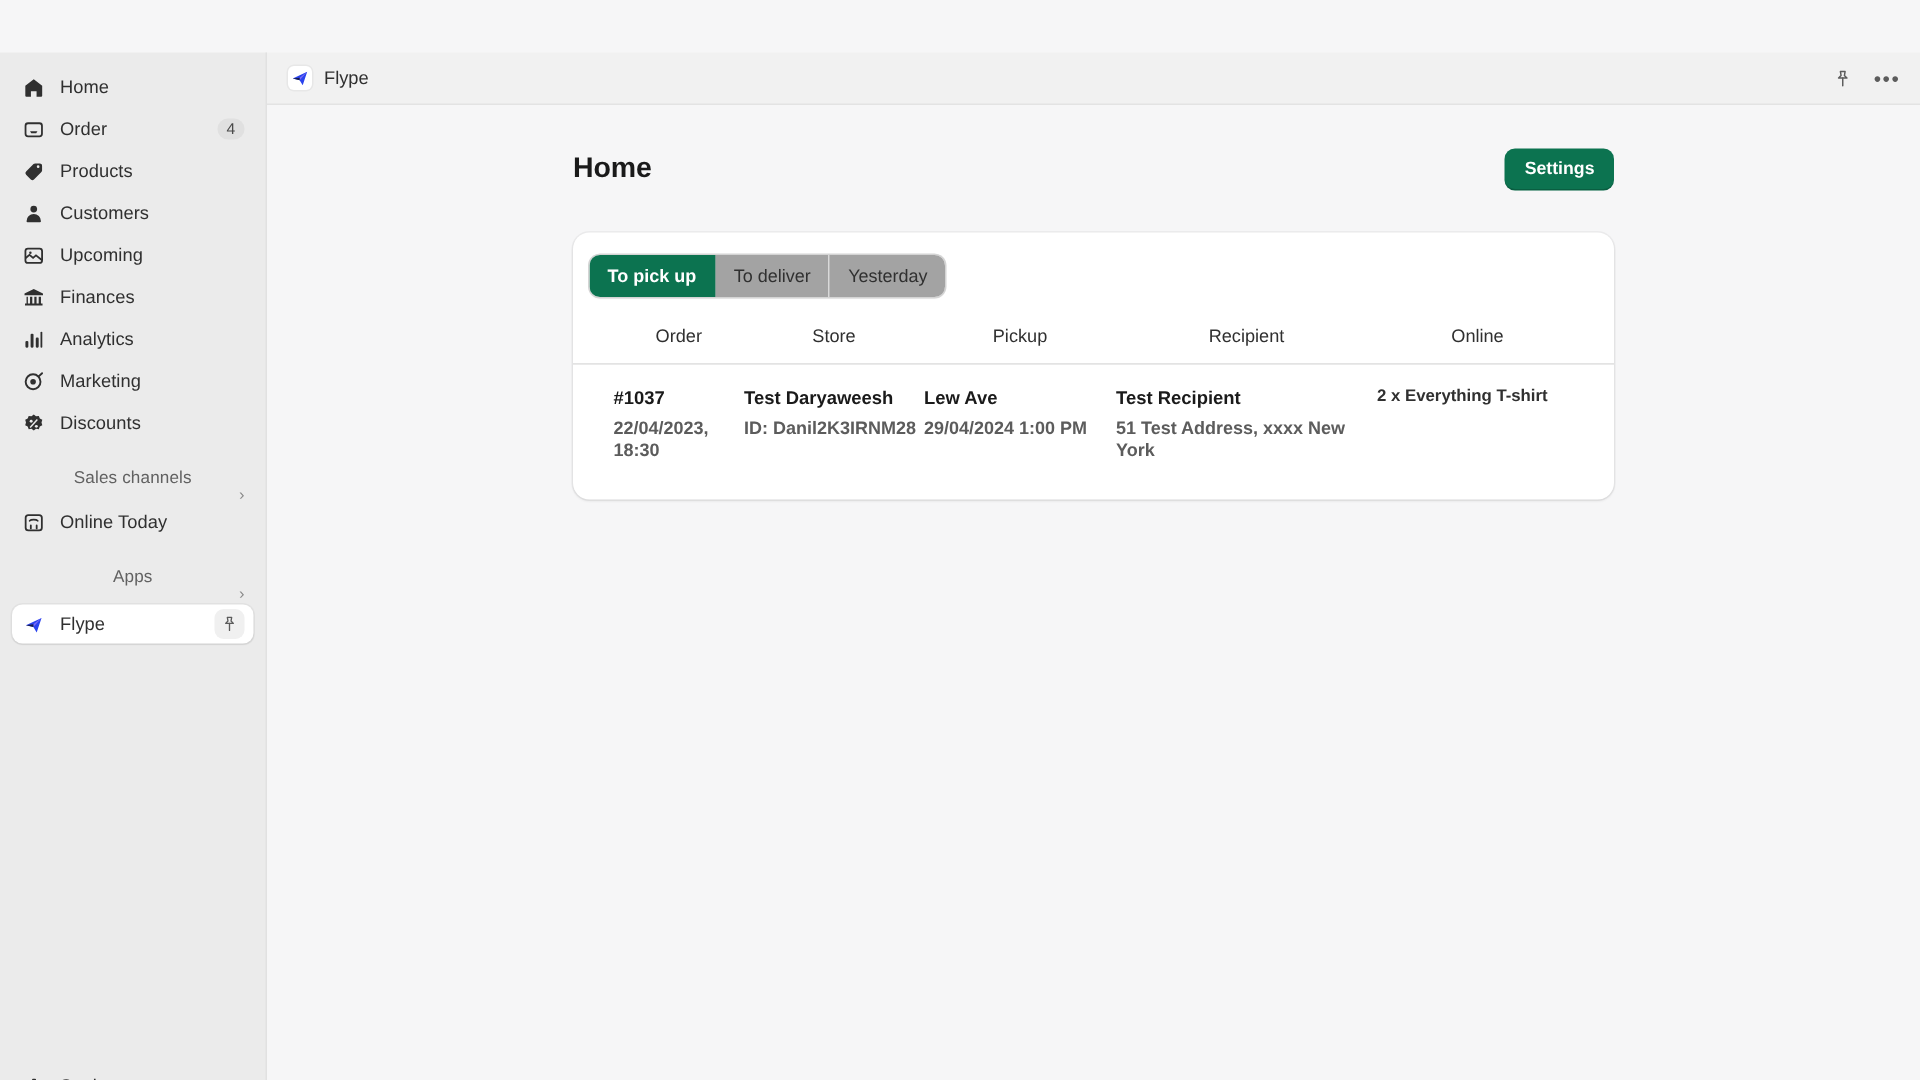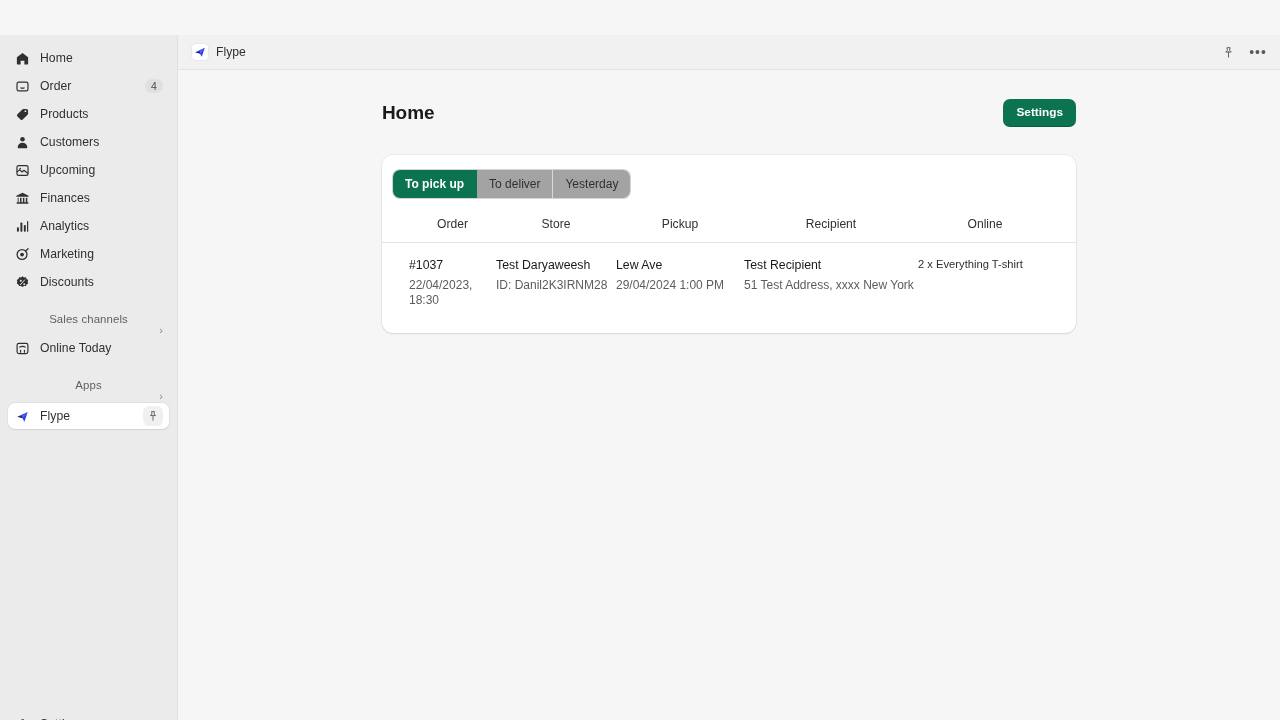--- a/index.html
+++ b/index.html
@@ -192,20 +192,21 @@
     text-align: center;
     font-size: 12.1px;
     font-weight: 400;
     color: #303030;
     padding: 0 0 11px 0;
     border-bottom: 1px solid #e3e3e3;
   }
   table.orders td {
     padding: 15px 0 0 0;
     vertical-align: top;
+    font-weight: bold;
   }
   .c1 { width: 114px; } .c2 { width: 120px; } .c3 { width: 128px; }
   .c4 { width: 174px; } .c5 { width: auto; }
   thead th:first-child, tbody td:first-child { padding-left: 27px; }
   thead th:last-child, tbody td:last-child  { padding-right: 24px; }
   .cell-main { font-size: 12.3px; color: #1a1a1a; line-height: 1.2; }
   .cell-sub  { font-size: 12px; color: #5c5c5c; line-height: 1.2; margin-top: 5px; }
   .cell-small { font-size: 11.2px; color: #303030; line-height: 1.2; }
   tbody tr { height: 60px; }
   .table-bottom-pad { height: 26px; }

